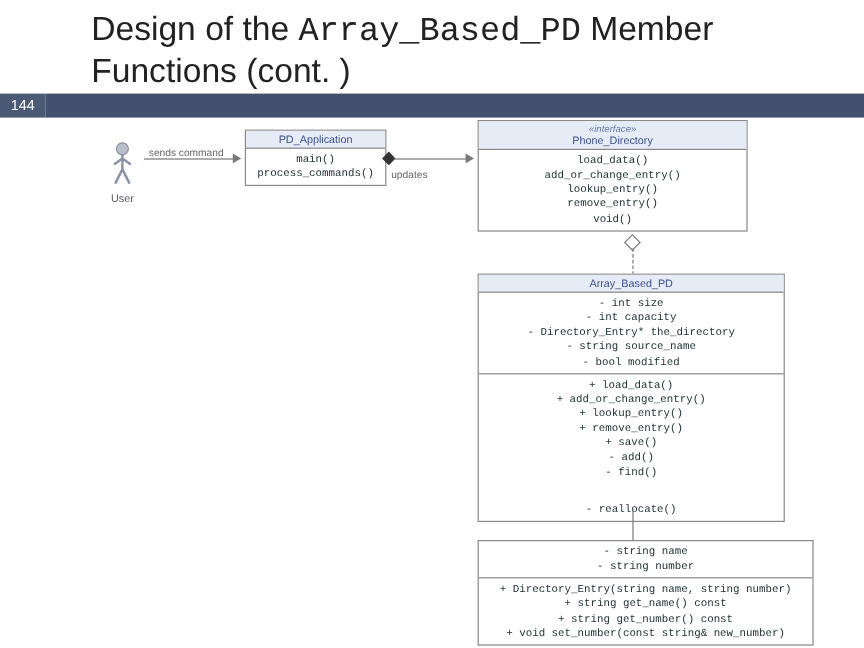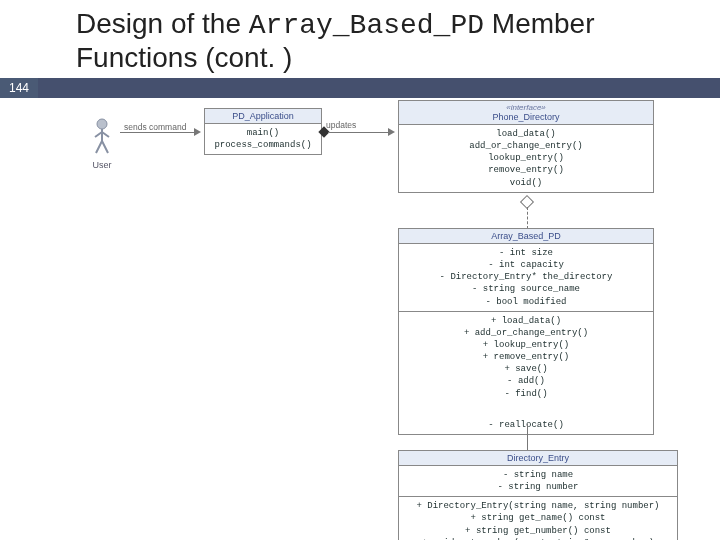--- a/index.html
+++ b/index.html
@@ -44,38 +44,38 @@
 
   <div class="actor">
     <svg width="22" height="40" viewBox="0 0 22 40">
       <circle cx="11" cy="6" r="5" fill="#b9c0cc" stroke="#8891a3"></circle>
       <path d="M11 11 v12 M11 14 l-7 5 M11 14 l7 5 M11 23 l-6 12 M11 23 l6 12" stroke="#8891a3" stroke-width="2" fill="none"></path>
     </svg>
     <div class="lbl">User</div>
   </div>
 
   <div class="assoc" style="left:84px; top:22px;">sends command</div>
-  <div class="assoc" style="left:286px; top:20px;">updates</div>
+  <div class="assoc" style="left:286px; top:40px;">updates</div>
 
   <div class="line" style="left:80px; top:32px; width:76px; height:1px;"></div>
   <div class="arrowr" style="left:154px; top:28px;"></div>
 
   <div class="uml" style="left:164px; top:8px; width:118px;">
     <div class="hdr">PD_Application</div>
     <div class="sect">
       <div class="row">main()</div>
       <div class="row">process_commands()</div>
     </div>
   </div>
 
   <div class="diamond" style="left:280px; top:28px;"></div>
   <div class="line" style="left:288px; top:32px; width:62px; height:1px;"></div>
   <div class="arrowr" style="left:348px; top:28px;"></div>
 
-  <div class="uml" style="left:358px; top:0px; width:256px;">
+  <div class="uml" style="left:358px; top:0px; width:225px;">
     <div class="hdr">
       <div class="stereo">«interface»</div>
       <div>Phone_Directory</div>
     </div>
     <div class="sect">
       <div class="row">load_data()</div>
       <div class="row">add_or_change_entry()</div>
       <div class="row">lookup_entry()</div>
       <div class="row">remove_entry()</div>
       <div class="row">void()</div>
@@ -102,21 +102,20 @@
       <div class="row">+ save()</div>
       <div class="row">- add()</div>
       <div class="row">- find()</div>
       <div class="row" style="margin-top:19px;">- reallocate()</div>
     </div>
   </div>
 
   <div class="line" style="left:487px; top:324px; width:1px; height:26px;"></div>
 
   <div class="uml" style="left:358px; top:350px; width:280px;">
-    <div class="hdr">Directory_Entry</div>
     <div class="sect">
       <div class="row">- string name</div>
       <div class="row">- string number</div>
     </div>
     <div class="sect">
       <div class="row">+ Directory_Entry(string name, string number)</div>
       <div class="row">+ string get_name() const</div>
       <div class="row">+ string get_number() const</div>
       <div class="row">+ void set_number(const string&amp; new_number)</div>
     </div>

